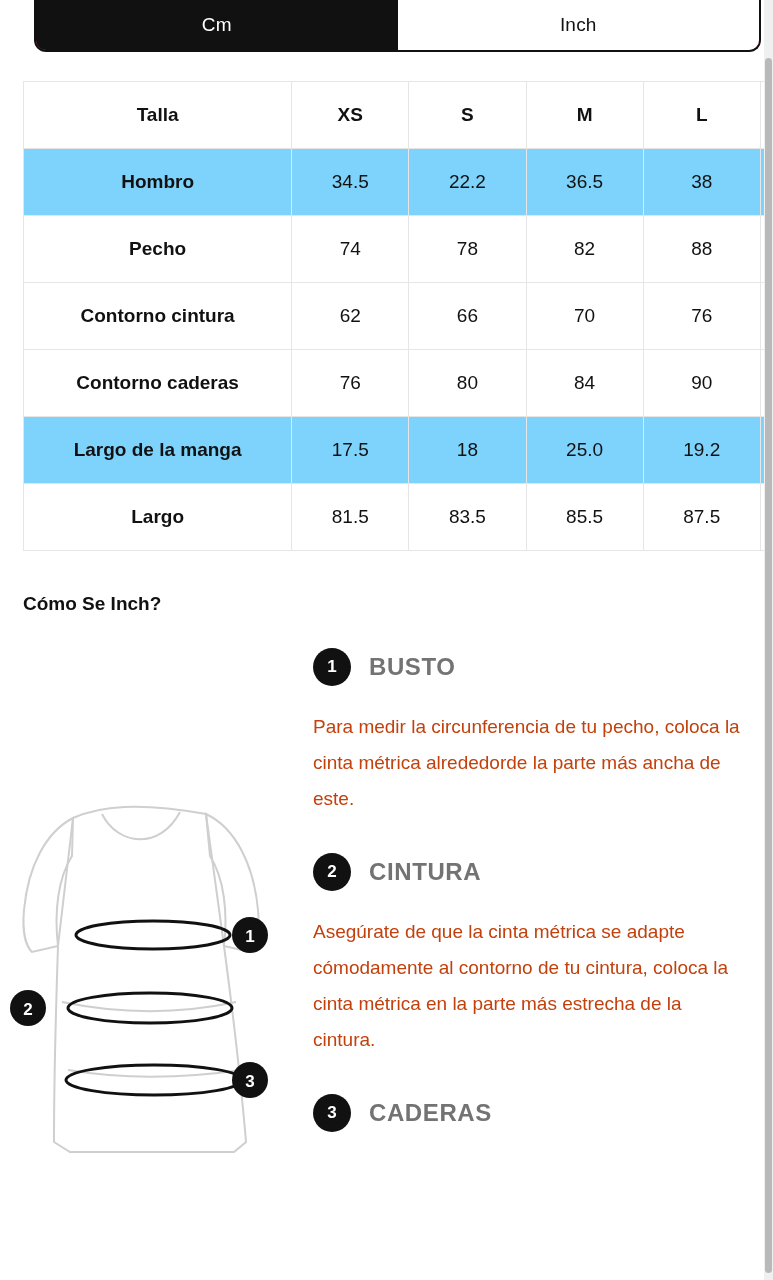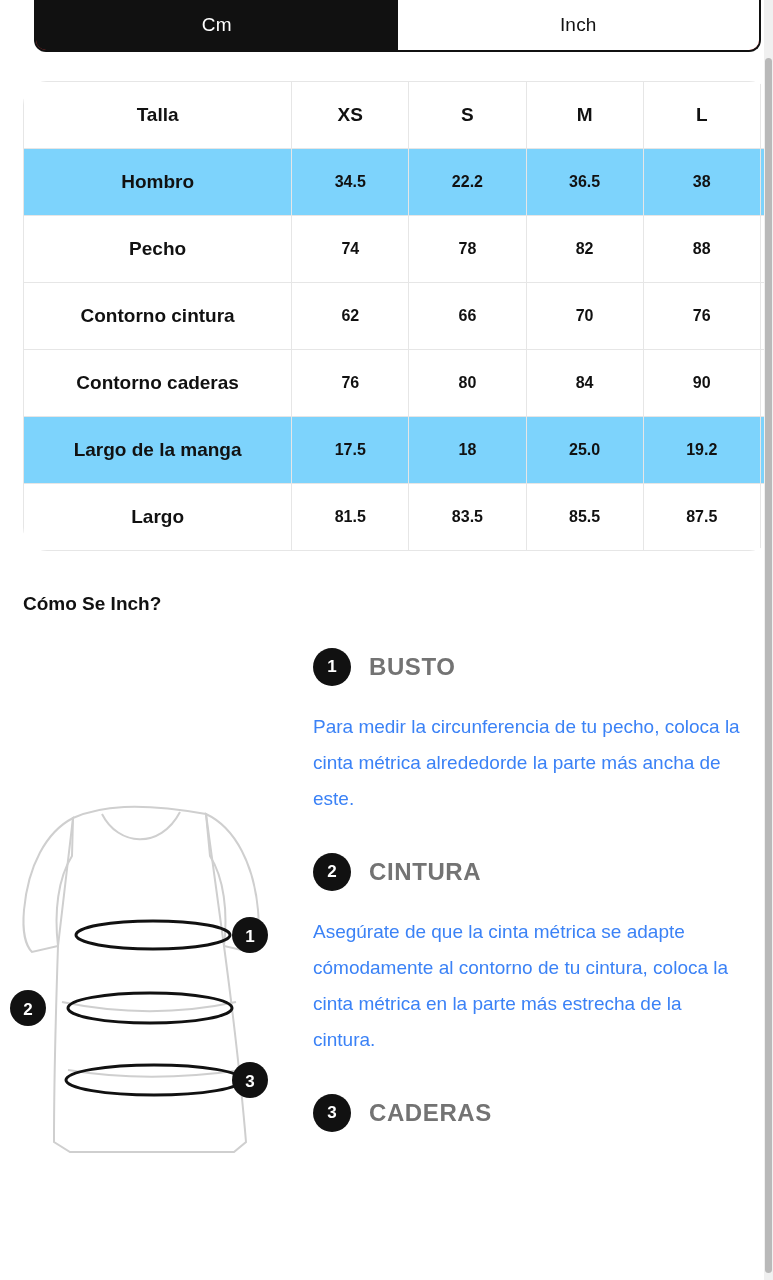--- a/index.html
+++ b/index.html
@@ -55,38 +55,37 @@
     color: #111111;
   }
 
   
   .table-wrap {
     position: absolute;
     left: 23px;
     top: 81px;
     width: 750px;
     overflow: hidden;
-    border-radius: 24px;
   }
   table.size-table {
     border-collapse: collapse;
     table-layout: fixed;
     width: 855px;
     background: #ffffff;
   }
   table.size-table col.c-label { width: 261px; }
   table.size-table col.c-size  { width: 114px; }
   table.size-table th,
   table.size-table td {
     border: 1px solid #e6e6e6;
     height: 67px;
     text-align: center;
     vertical-align: middle;
-    font-size: 16px;
-    font-weight: bold;
+    font-size: 19px;
+    font-weight: normal;
     color: #111111;
     padding: 0 4px;
   }
   table.size-table th.rowhead,
   table.size-table th.corner {
     font-weight: bold;
     font-size: 19px;
   }
   table.size-table tr.shaded th,
   table.size-table tr.shaded td {
@@ -147,21 +146,21 @@
   }
   .step-title {
     font-size: 24px;
     font-weight: bold;
     letter-spacing: .6px;
     color: #737373;
   }
   .step-text {
     font-size: 19px;
     line-height: 36px;
-    color: #3b82f6;
+    color: #c2410c;
     max-width: 435px;
     margin-top: 23px;
   }
 
   
   .scrollbar-track {
     position: absolute;
     right: 0px;
     top: 0px;
     width: 9px;

